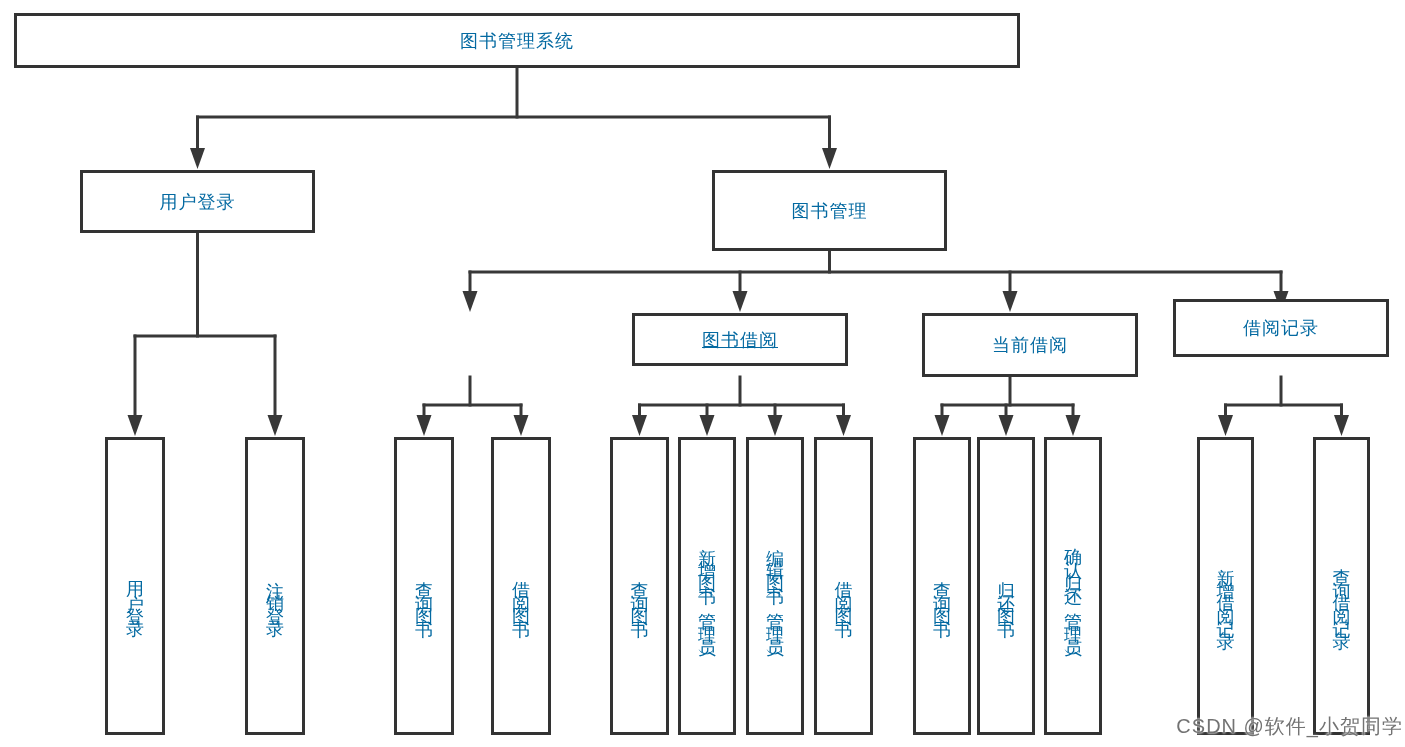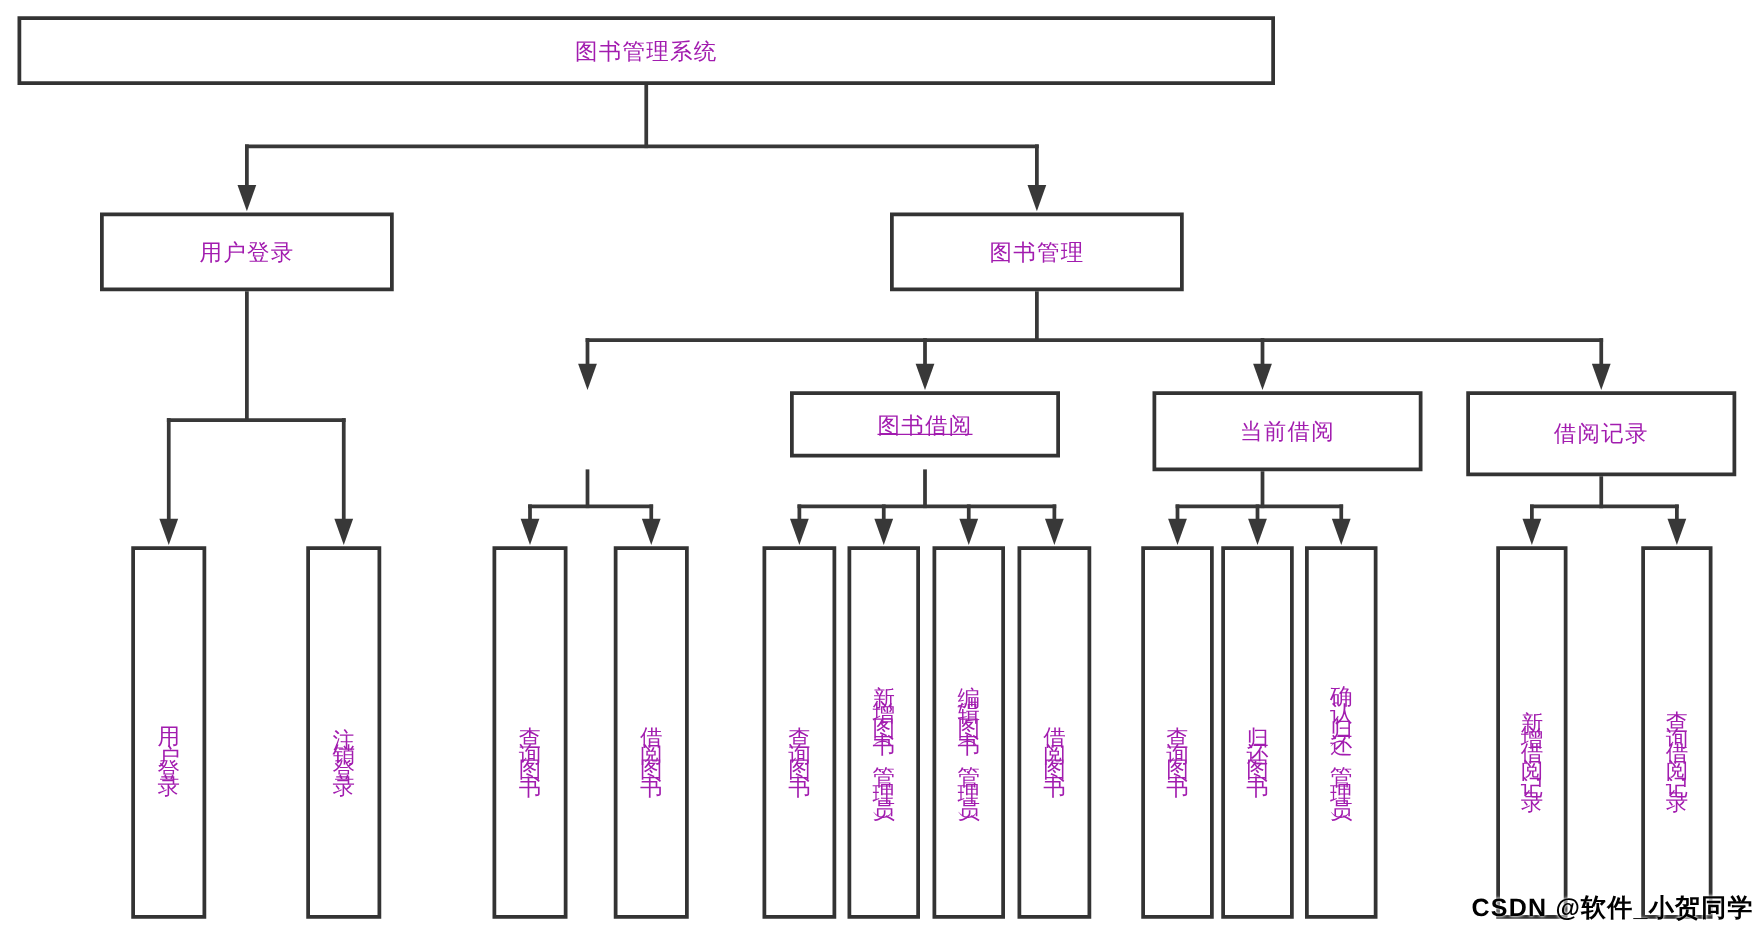--- a/index.html
+++ b/index.html
@@ -23,21 +23,21 @@
     height: 747px;
   }
   .box {
     position: absolute;
     box-sizing: border-box;
     background: #ffffff;
     border: 3px solid #333333;
     display: flex;
     align-items: center;
     justify-content: center;
-    color: #a21caf;
+    color: #0369a1;
     font-size: 18px;
     letter-spacing: 1px;
     white-space: nowrap;
   }
   .box.vert {
     writing-mode: vertical-rl;
     text-orientation: mixed;
     letter-spacing: 13px;
     white-space: normal;
     line-height: 1;
@@ -46,24 +46,23 @@
     display: block;
     
     margin-top: 13px;
   }
   #watermark {
     position: absolute;
     top: 713px;
     right: 2px;
     font-size: 20px;
     letter-spacing: 1px;
-    color: #000000;
+    color: #737373;
     text-shadow: 0 0 3px #ffffff, 0 0 2px #ffffff;
     white-space: nowrap;
-    font-weight: bold;
   }
 </style>
 </head>
 <body>
 
 <div id="canvas">
 
   <svg id="connector-svg" viewBox="0 0 1405 747" xmlns="http://www.w3.org/2000/svg">
       <line x1="517" y1="68" x2="517" y2="117" stroke="#383838" stroke-width="3" stroke-linecap="square"></line>
       <line x1="197.5" y1="117" x2="829.5" y2="117" stroke="#383838" stroke-width="3" stroke-linecap="square"></line>
@@ -119,31 +118,31 @@
       <polygon points="1334,415 1349,415 1341.5,436" fill="#383838"></polygon>
     </svg>
 
   <div class="box" style="left: 14px; top: 13px; width: 1006px; height: 55px;">
     <span>图书管理系统</span>
   </div>
 
   <div class="box" style="left: 80px; top: 170px; width: 235px; height: 63px;">
     <span>用户登录</span>
   </div>
-  <div class="box" style="left: 712px; top: 170px; width: 235px; height: 63px; text-align: right;">
+  <div class="box" style="left: 712px; top: 170px; width: 235px; height: 81px; text-align: right;">
     <span>图书管理</span>
   </div>
 
   <div class="box" style="left: 632px; top: 313px; width: 216px; height: 53px; text-decoration: underline;">
     <span>图书借阅</span>
   </div>
   <div class="box" style="left: 902px; top: 313px; width: 216px; height: 64px; margin-left: 20px;">
     <span>当前借阅</span>
   </div>
-  <div class="box" style="left: 1173px; top: 313px; width: 216px; height: 68px;">
+  <div class="box" style="left: 1173px; top: 299px; width: 216px; height: 58px;">
     <span>借阅记录</span>
   </div>
 
   <div class="box vert" style="left: 105px; top: 437px; width: 60px; height: 298px;">
     <span>用户登录</span>
   </div>
   <div class="box vert" style="left: 245px; top: 437px; width: 60px; height: 298px;">
     <span>注销登录</span>
   </div>
   <div class="box vert" style="left: 394px; top: 437px; width: 60px; height: 298px;">

